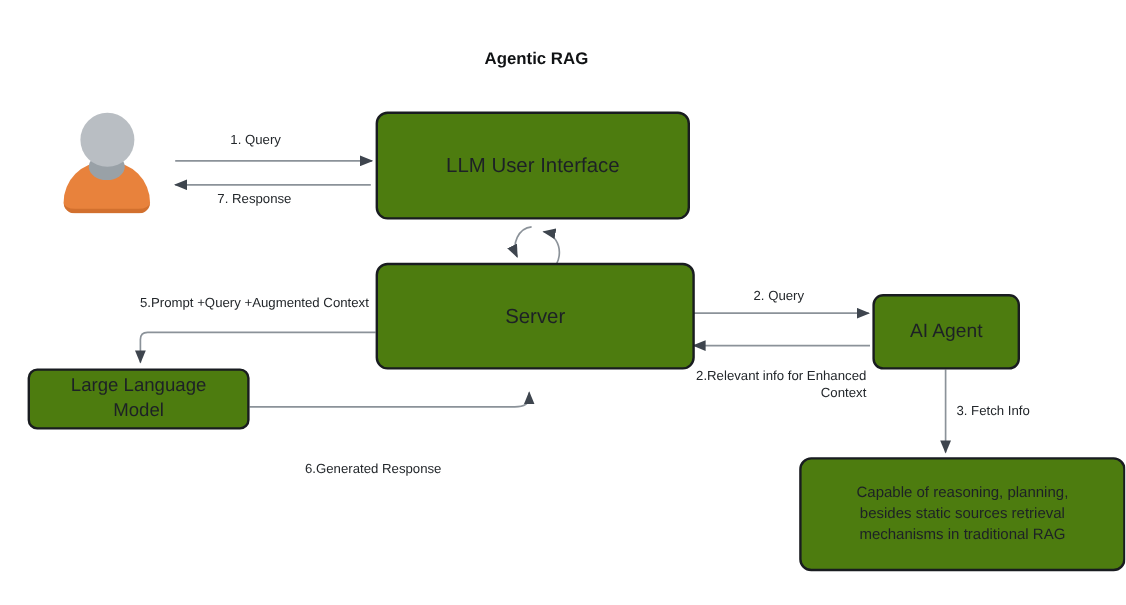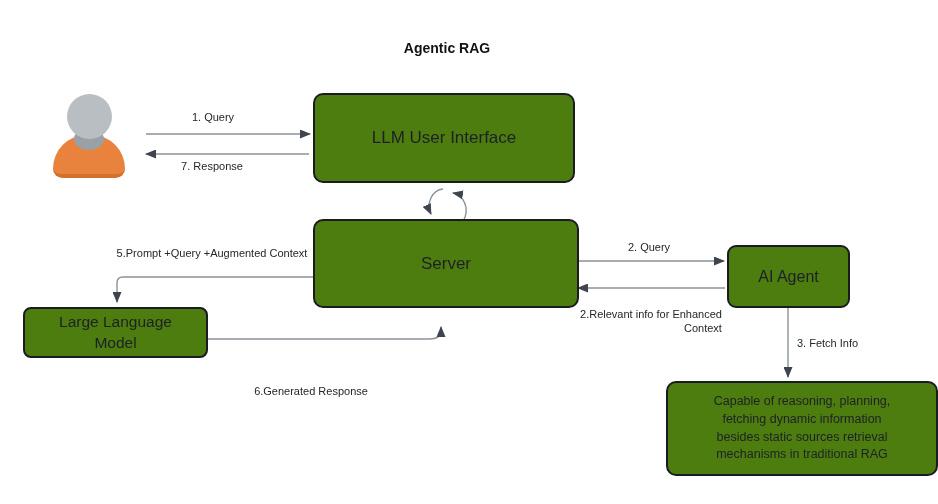--- a/index.html
+++ b/index.html
@@ -86,21 +86,20 @@
     <span>AI Agent</span>
   </div>
 
   <div class="node node-llm">
     <span>Large Language</span>
     <span>Model</span>
   </div>
 
   <div class="node node-note">
     <span>Capable of reasoning, planning,</span>
-    <span>fetching dynamic information</span>
     <span>besides static sources retrieval</span>
     <span>mechanisms in traditional RAG</span>
   </div>
 
   <div class="edge-label" style="left:213px;top:117px;">1. Query</div>
   <div class="edge-label" style="left:212px;top:166px;">7. Response</div>
   <div class="edge-label" style="left:649px;top:247px;">2. Query</div>
   <div class="edge-label" style="left:651px;top:321px;">
     <div>2.Relevant info for Enhanced</div>
     <div>Context</div>

